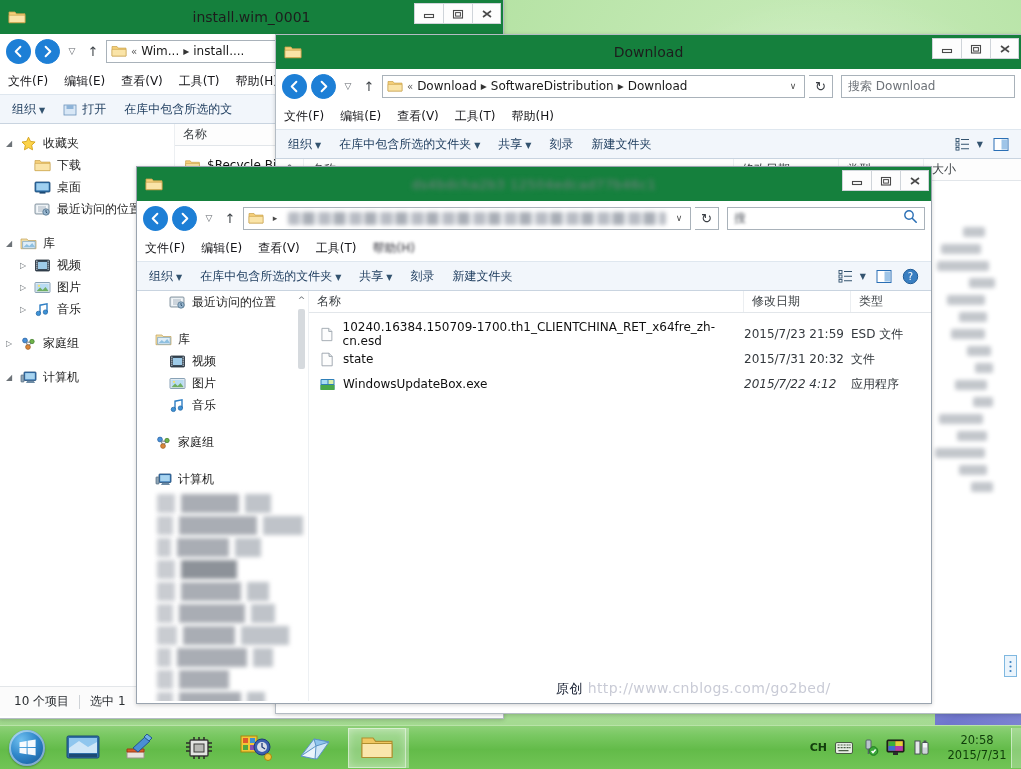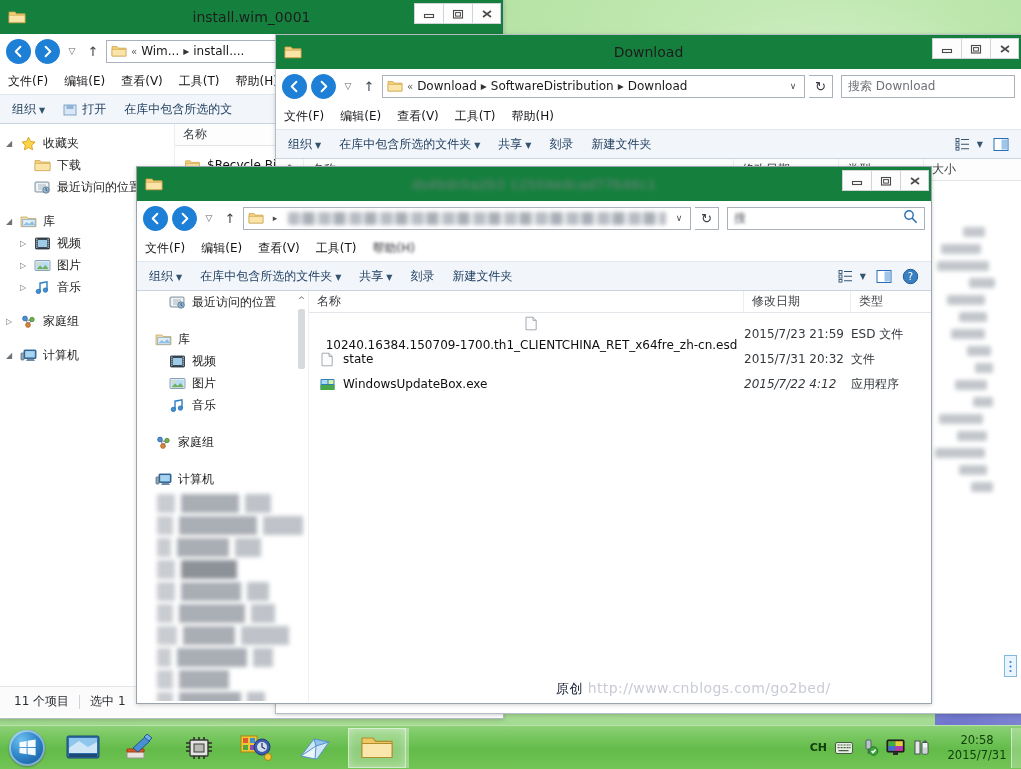--- a/index.html
+++ b/index.html
@@ -242,20 +242,29 @@
             <span class="tw"></span>
             <span class="ic"><svg width="17" height="15" viewBox="0 0 17 15">
                 <path d="M1 2.5h5l1.2 1.6H16v8.5H1z" fill="#f5cf7a" stroke="#c9a24a" stroke-width=".7"></path>
                 <path d="M1 5.4h15v7.2H1z" fill="#fae4a8" stroke="#c9a24a" stroke-width=".6"></path>
               </svg></span>
             <span>下载</span>
           </div>
           <div class="navitem" style="padding-left: 18px;">
             <span class="tw"></span>
             <span class="ic"><svg width="17" height="15" viewBox="0 0 17 15">
+                <rect x="1" y="2" width="15" height="10" rx="1" fill="#2f6fa8" stroke="#1d4a74" stroke-width=".8"></rect>
+                <rect x="2.3" y="3.2" width="12.4" height="7.2" fill="#9fd0f0"></rect>
+                <rect x="5.5" y="12" width="6" height="1.6" fill="#1d4a74"></rect>
+              </svg></span>
+            <span>桌面</span>
+          </div>
+          <div class="navitem" style="padding-left: 18px;">
+            <span class="tw"></span>
+            <span class="ic"><svg width="17" height="15" viewBox="0 0 17 15">
                 <rect x="1" y="2" width="14" height="10" rx="1" fill="#dbe3ea" stroke="#70808e" stroke-width=".8"></rect>
                 <rect x="2.4" y="3.3" width="11.2" height="7.4" fill="#f6f8fa"></rect>
                 <path d="M4 5h8M4 7h8M4 9h5" stroke="#8fa0ae" stroke-width=".8"></path>
                 <circle cx="12" cy="10" r="3.2" fill="#9ab8d0" stroke="#52728d" stroke-width=".8"></circle>
                 <path d="M12 8v2.2l1.4.9" stroke="#2a4a66" stroke-width=".9" fill="none"></path>
               </svg></span>
             <span>最近访问的位置</span>
           </div>
           <div style="height: 12px;"></div>
           <div class="navitem" style="padding-left: 4px;">
@@ -330,21 +339,21 @@
             <path d="M.6 1.8h4.6l1.1 1.5H14.4v8H.6z" fill="#f5cf7a" stroke="#c9a24a" stroke-width=".7"></path>
             <path d="M.6 4.6h13.8v6.7H.6z" fill="#fae4a8" stroke="#c9a24a" stroke-width=".6"></path>
           </svg>
           <span>$Recycle.Bi</span>
         </div>
       </div>
     </div>
   </div>
 
   <div class="statusbar">
-    <span>11 个项目</span>
+    <span>10 个项目</span>
     <span class="divider"></span>
     <span>选中 1</span>
   </div>
 </div>
 
 <div class="win inactive" id="win2" style="left:275px; top:34px; width:747px; height:680px;">
 
   <div class="titlebar flat">
     <svg class="title-ico" viewBox="0 0 18 16">
       <path d="M1 3h6l1.4 1.8H17v9H1z" fill="#f5cf7a" stroke="#c9a24a" stroke-width=".8"></path>
@@ -663,21 +672,21 @@
 
     <div style="flex:1; position:relative;">
       <div class="colhdr" style="background:#fff;">
         <div class="c" style="width:435px;">名称</div>
         <div class="c" style="width:107px;">修改日期</div>
         <div class="c" style="width:80px; border-right:none;">类型</div>
       </div>
       <div style="height:10px;"></div>
       <div id="w3files">
           <div class="filerow">
-            <div class="nm" style="width:435px;flex-direction:column;">
+            <div class="nm" style="width:435px;">
               <svg width="17" height="15" viewBox="0 0 17 15">
                 <path d="M3 1.2h7l3.2 3.2v9.4H3z" fill="#fdfdfd" stroke="#9aa3ab" stroke-width=".9"></path>
                 <path d="M10 1.2v3.2h3.2" fill="#e6e9ec" stroke="#9aa3ab" stroke-width=".9"></path>
               </svg>
               <span>10240.16384.150709-1700.th1_CLIENTCHINA_RET_x64fre_zh-cn.esd</span>
             </div>
             <div class="dt" style="width:107px;">2015/7/23 21:59</div>
             <div class="tp" style="width:80px;">ESD 文件</div>
           </div>
           <div style="height: 3px;"></div>

